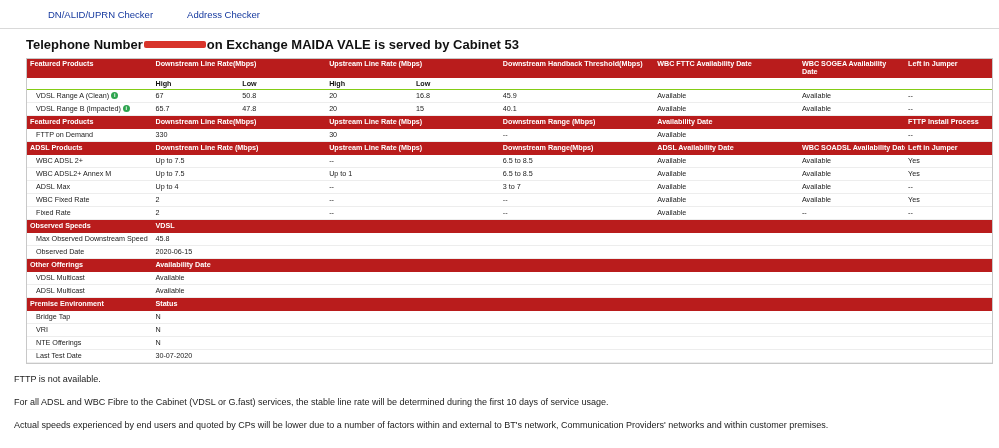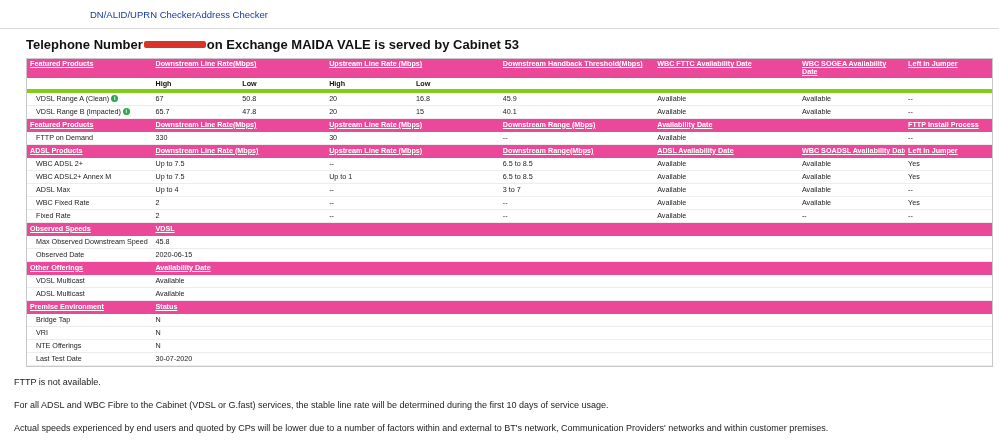--- a/index.html
+++ b/index.html
@@ -13,21 +13,22 @@
     font-family: "Liberation Sans", sans-serif;
     font-size: 8px;
     color: #1a1a1a;
     overflow: hidden;
     position: relative;
   }
   .nav {
     height: 28px;
     display: flex;
     align-items: center;
-    padding-left: 90px;
+    padding-left: 48px;
+    gap: 34px;
     border-bottom: 1px solid #d9d9d9;
   }
   .nav a {
     color: #14389e;
     font-size: 9.5px;
     text-decoration: none;
     white-space: nowrap;
   }
   .intro {
     padding: 8px 0 6px 26px;
@@ -60,36 +61,35 @@
   td, th {
     font-size: 7.2px;
     padding: 1px 3px;
     text-align: left;
     vertical-align: top;
     line-height: 1.25;
     overflow: hidden;
     white-space: nowrap;
   }
   tr.hdr td {
-    background: #ec4899;
+    background: #b91c1c;
     color: #ffffff;
     font-weight: bold;
     height: 11px;
-    text-decoration: underline;
   }
   tr.hdr.tall td {
     height: 16px;
     white-space: normal;
     line-height: 1.15;
   }
   tr.sub td {
     background: #ffffff;
     color: #111;
     font-weight: bold;
-    border-bottom: 4px solid #84cc16;
+    border-bottom: 1px solid #84cc16;
   }
   tr.data td {
     background: #ffffff;
     border-bottom: 1px solid #ededed;
     height: 10px;
   }
   tr.data td.ind {
     padding-left: 9px;
   }
   .infoicon {

